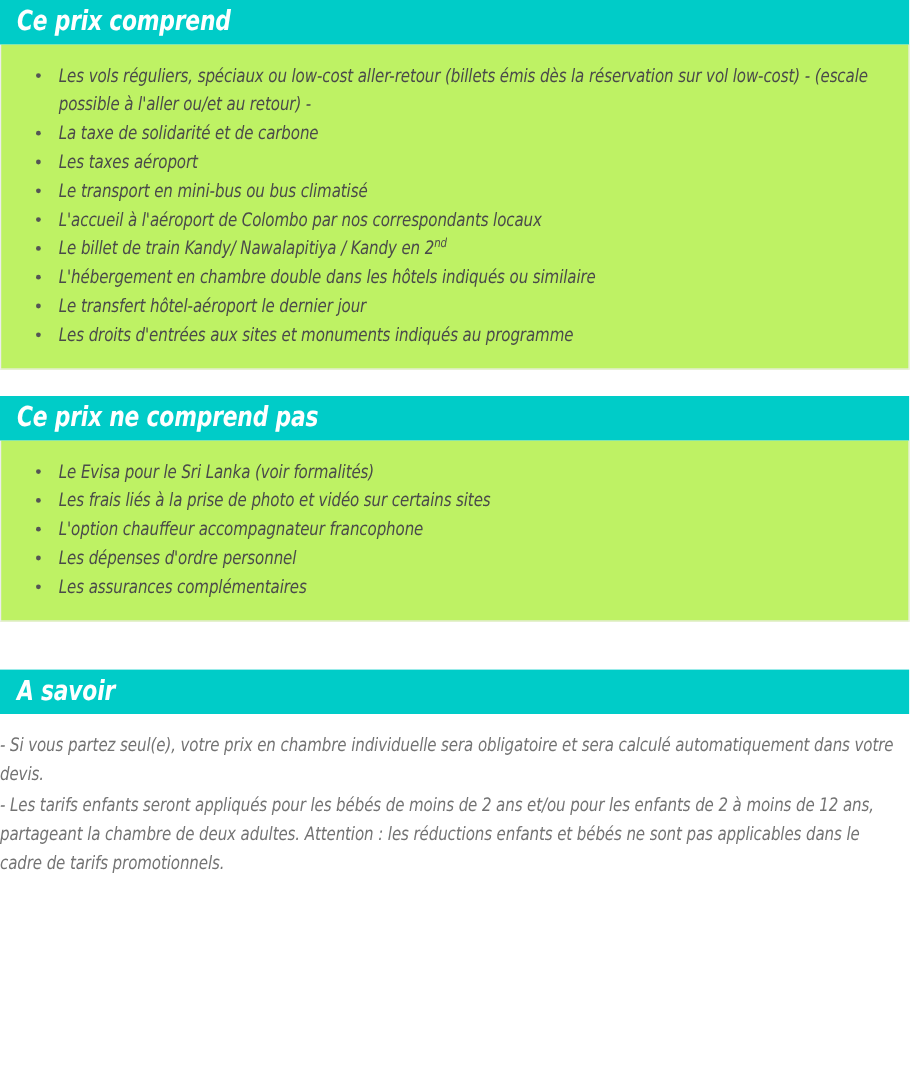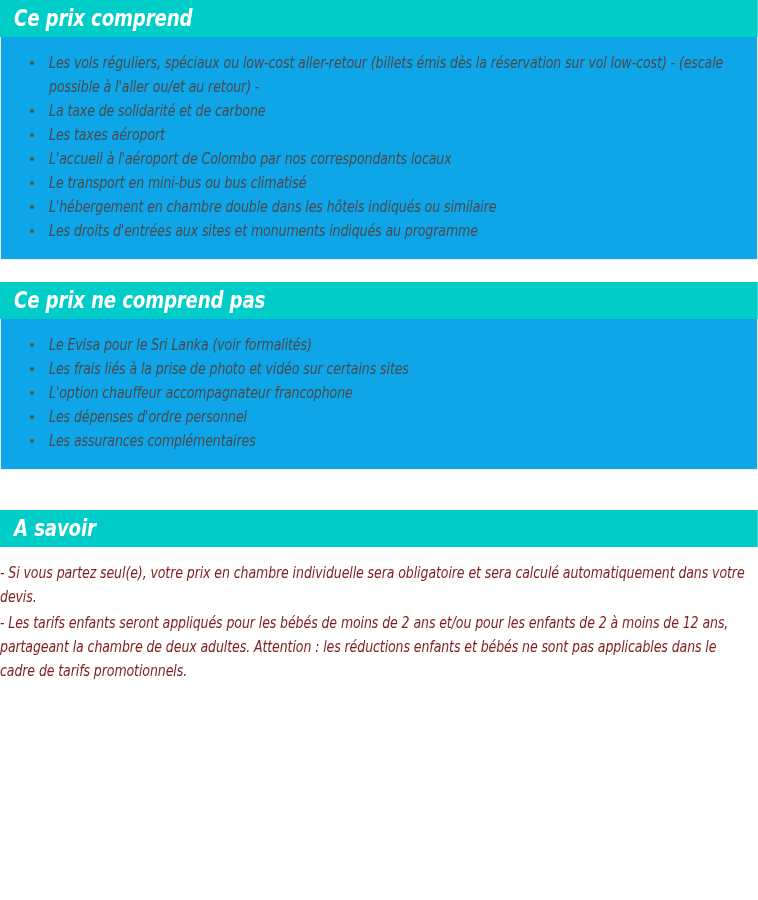--- a/index.html
+++ b/index.html
@@ -40,21 +40,21 @@
     transform-origin: left center;
     width: 113.6%;
   }
 
   
   .section-body {
     border-left: 1px solid #ededed;
     border-right: 1px solid #ededed;
     border-bottom: 1px solid #ededed;
     box-sizing: border-box;
-    background: #0ea5e9;
+    background: #bef264;
   }
 
   
   ul.bullet-list {
     list-style: none;
     margin: 0;
     padding: 14px 10px 16px 28px;
   }
   ul.bullet-list li {
     position: relative;
@@ -102,21 +102,21 @@
   
   .notes {
     padding: 14px 6px 0 0;
   }
   .notes p {
     margin: 0 0 2px 0;
     font-family: "DejaVu Sans Condensed", "Liberation Sans Narrow", "Liberation Sans", sans-serif;
     font-style: italic;
     font-size: 15.5px;
     line-height: 24px;
-    color: #7f1d1d;
+    color: #737373;
     letter-spacing: -0.1px;
   }
   .notes p .narrow-block {
     display: block;
     transform: scaleX(0.9);
     transform-origin: left top;
     width: 111.1%;
   }
 </style>
 </head>
@@ -124,23 +124,25 @@
 
 <div class="page">
 
   <div class="section-header">Ce prix comprend</div>
 
   <div class="section-body">
     <ul class="bullet-list">
       <li><span class="narrow"><span class="li-text">Les vols réguliers, spéciaux ou low-cost aller-retour (billets émis dès la réservation sur vol low-cost) - (escale possible à l'aller ou/et au retour) -</span></span></li>
       <li><span class="narrow"><span class="li-text">La taxe de solidarité et de carbone</span></span></li>
       <li><span class="narrow"><span class="li-text">Les taxes aéroport</span></span></li>
+      <li><span class="narrow"><span class="li-text">Le transport en mini-bus ou bus climatisé</span></span></li>
       <li><span class="narrow"><span class="li-text">L'accueil à l'aéroport de Colombo par nos correspondants locaux</span></span></li>
-      <li><span class="narrow"><span class="li-text">Le transport en mini-bus ou bus climatisé</span></span></li>
+      <li><span class="narrow"><span class="li-text">Le billet de train Kandy/ Nawalapitiya / Kandy en 2</span><sup>nd</sup></span></li>
       <li><span class="narrow"><span class="li-text">L'hébergement en chambre double dans les hôtels indiqués ou similaire</span></span></li>
+      <li><span class="narrow"><span class="li-text">Le transfert hôtel-aéroport le dernier jour</span></span></li>
       <li><span class="narrow"><span class="li-text">Les droits d'entrées aux sites et monuments indiqués au programme</span></span></li>
     </ul>
   </div>
 
   <div class="gap-sm"></div>
 
   <div class="section-header">Ce prix ne comprend pas</div>
 
   <div class="section-body">
     <ul class="bullet-list">

